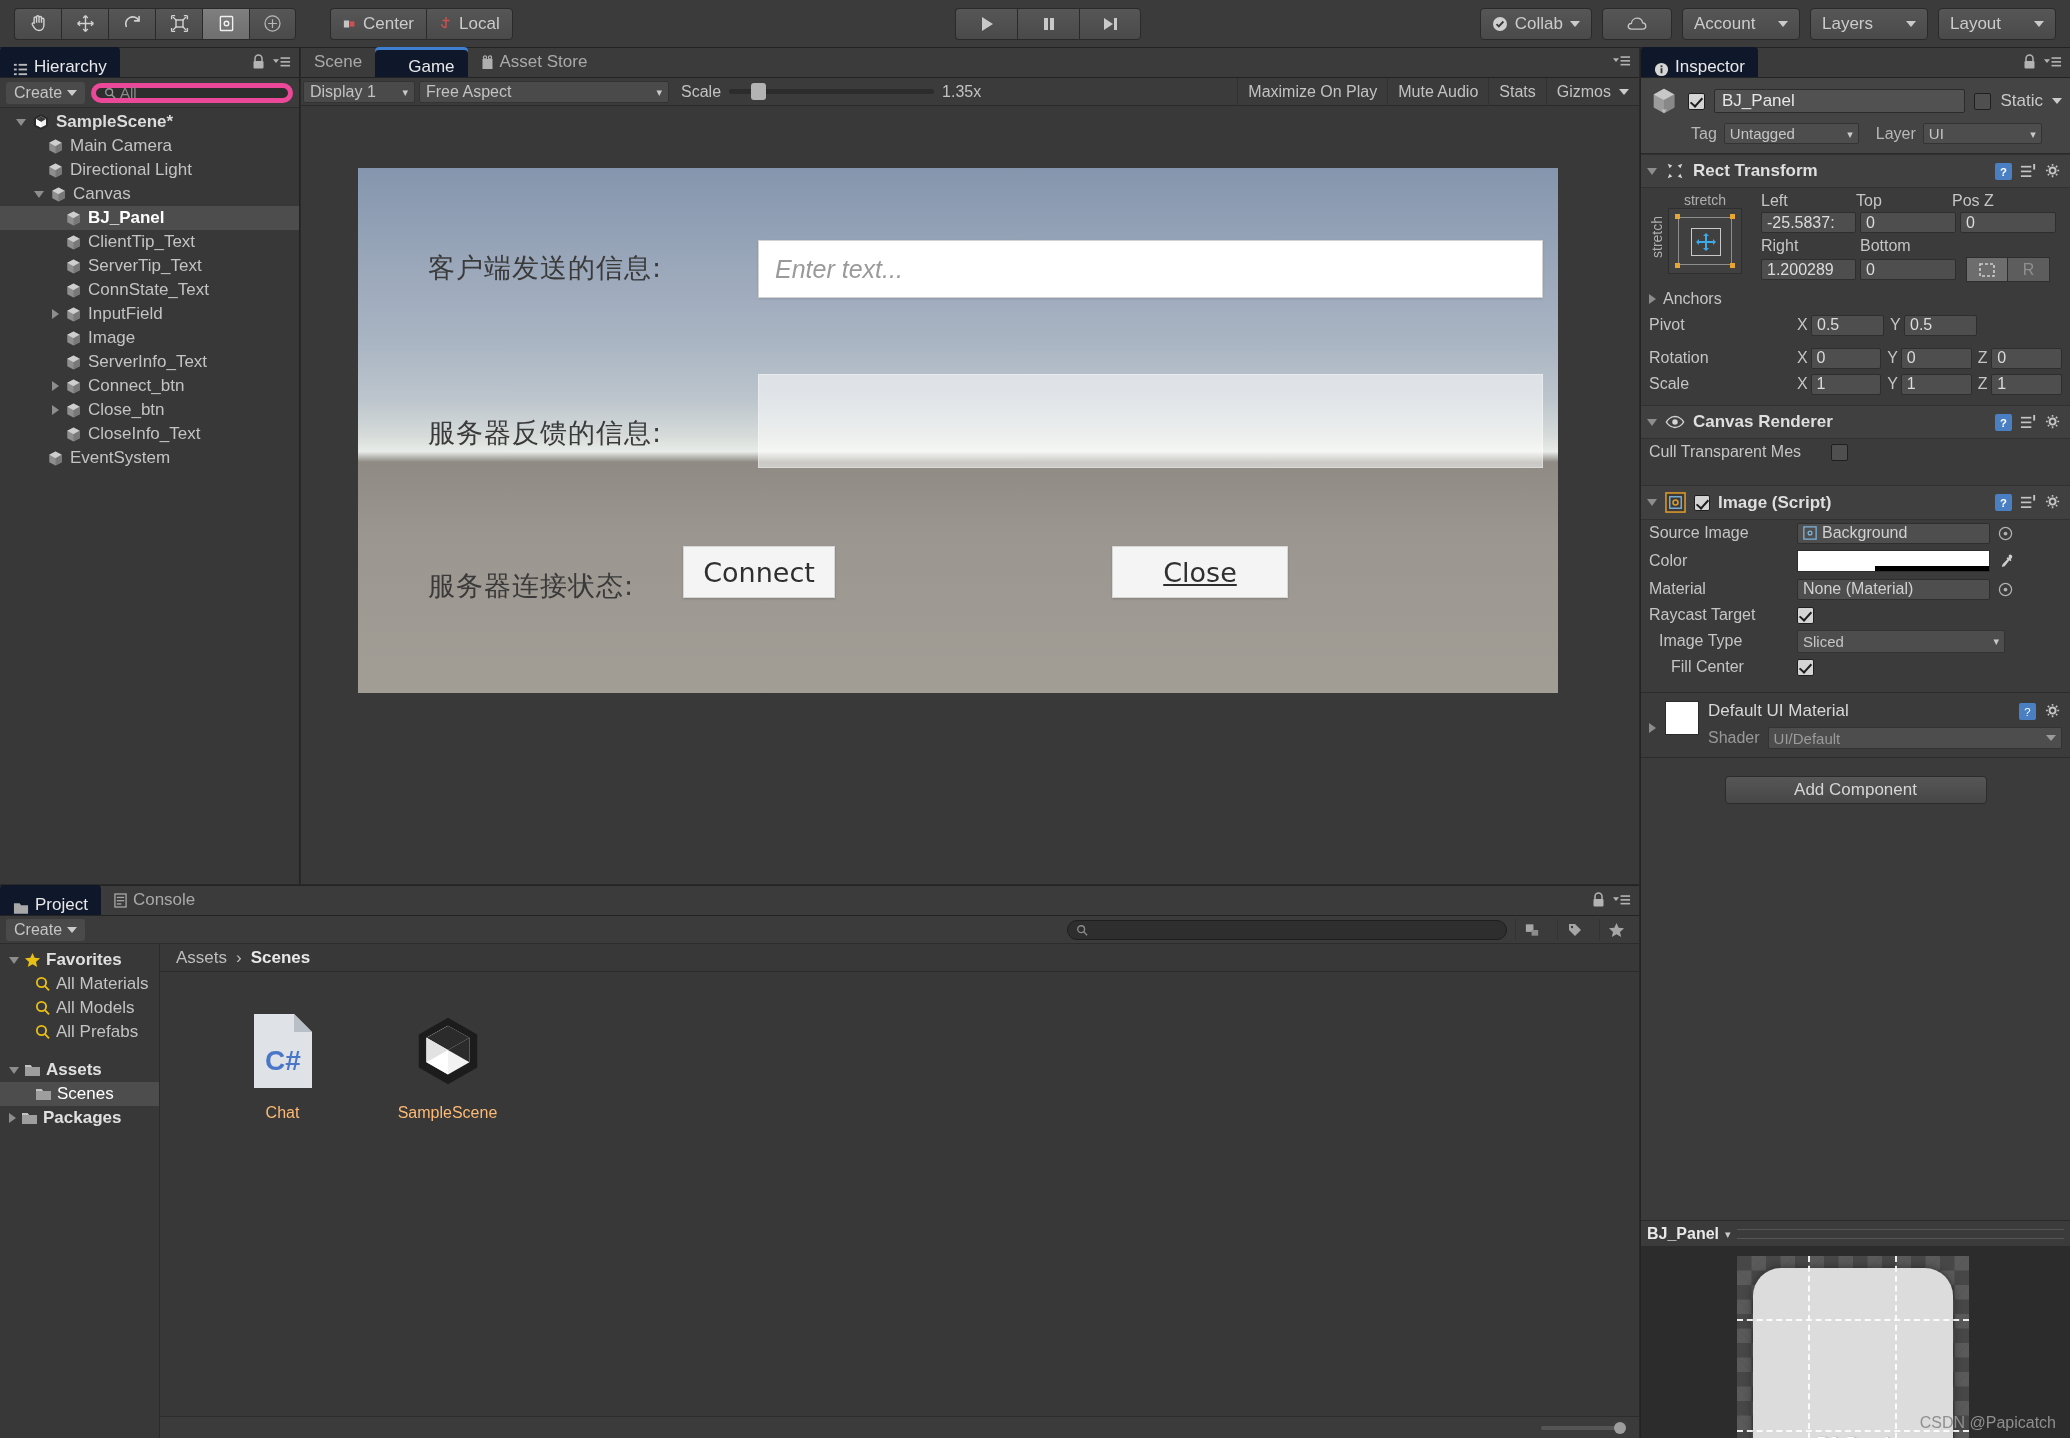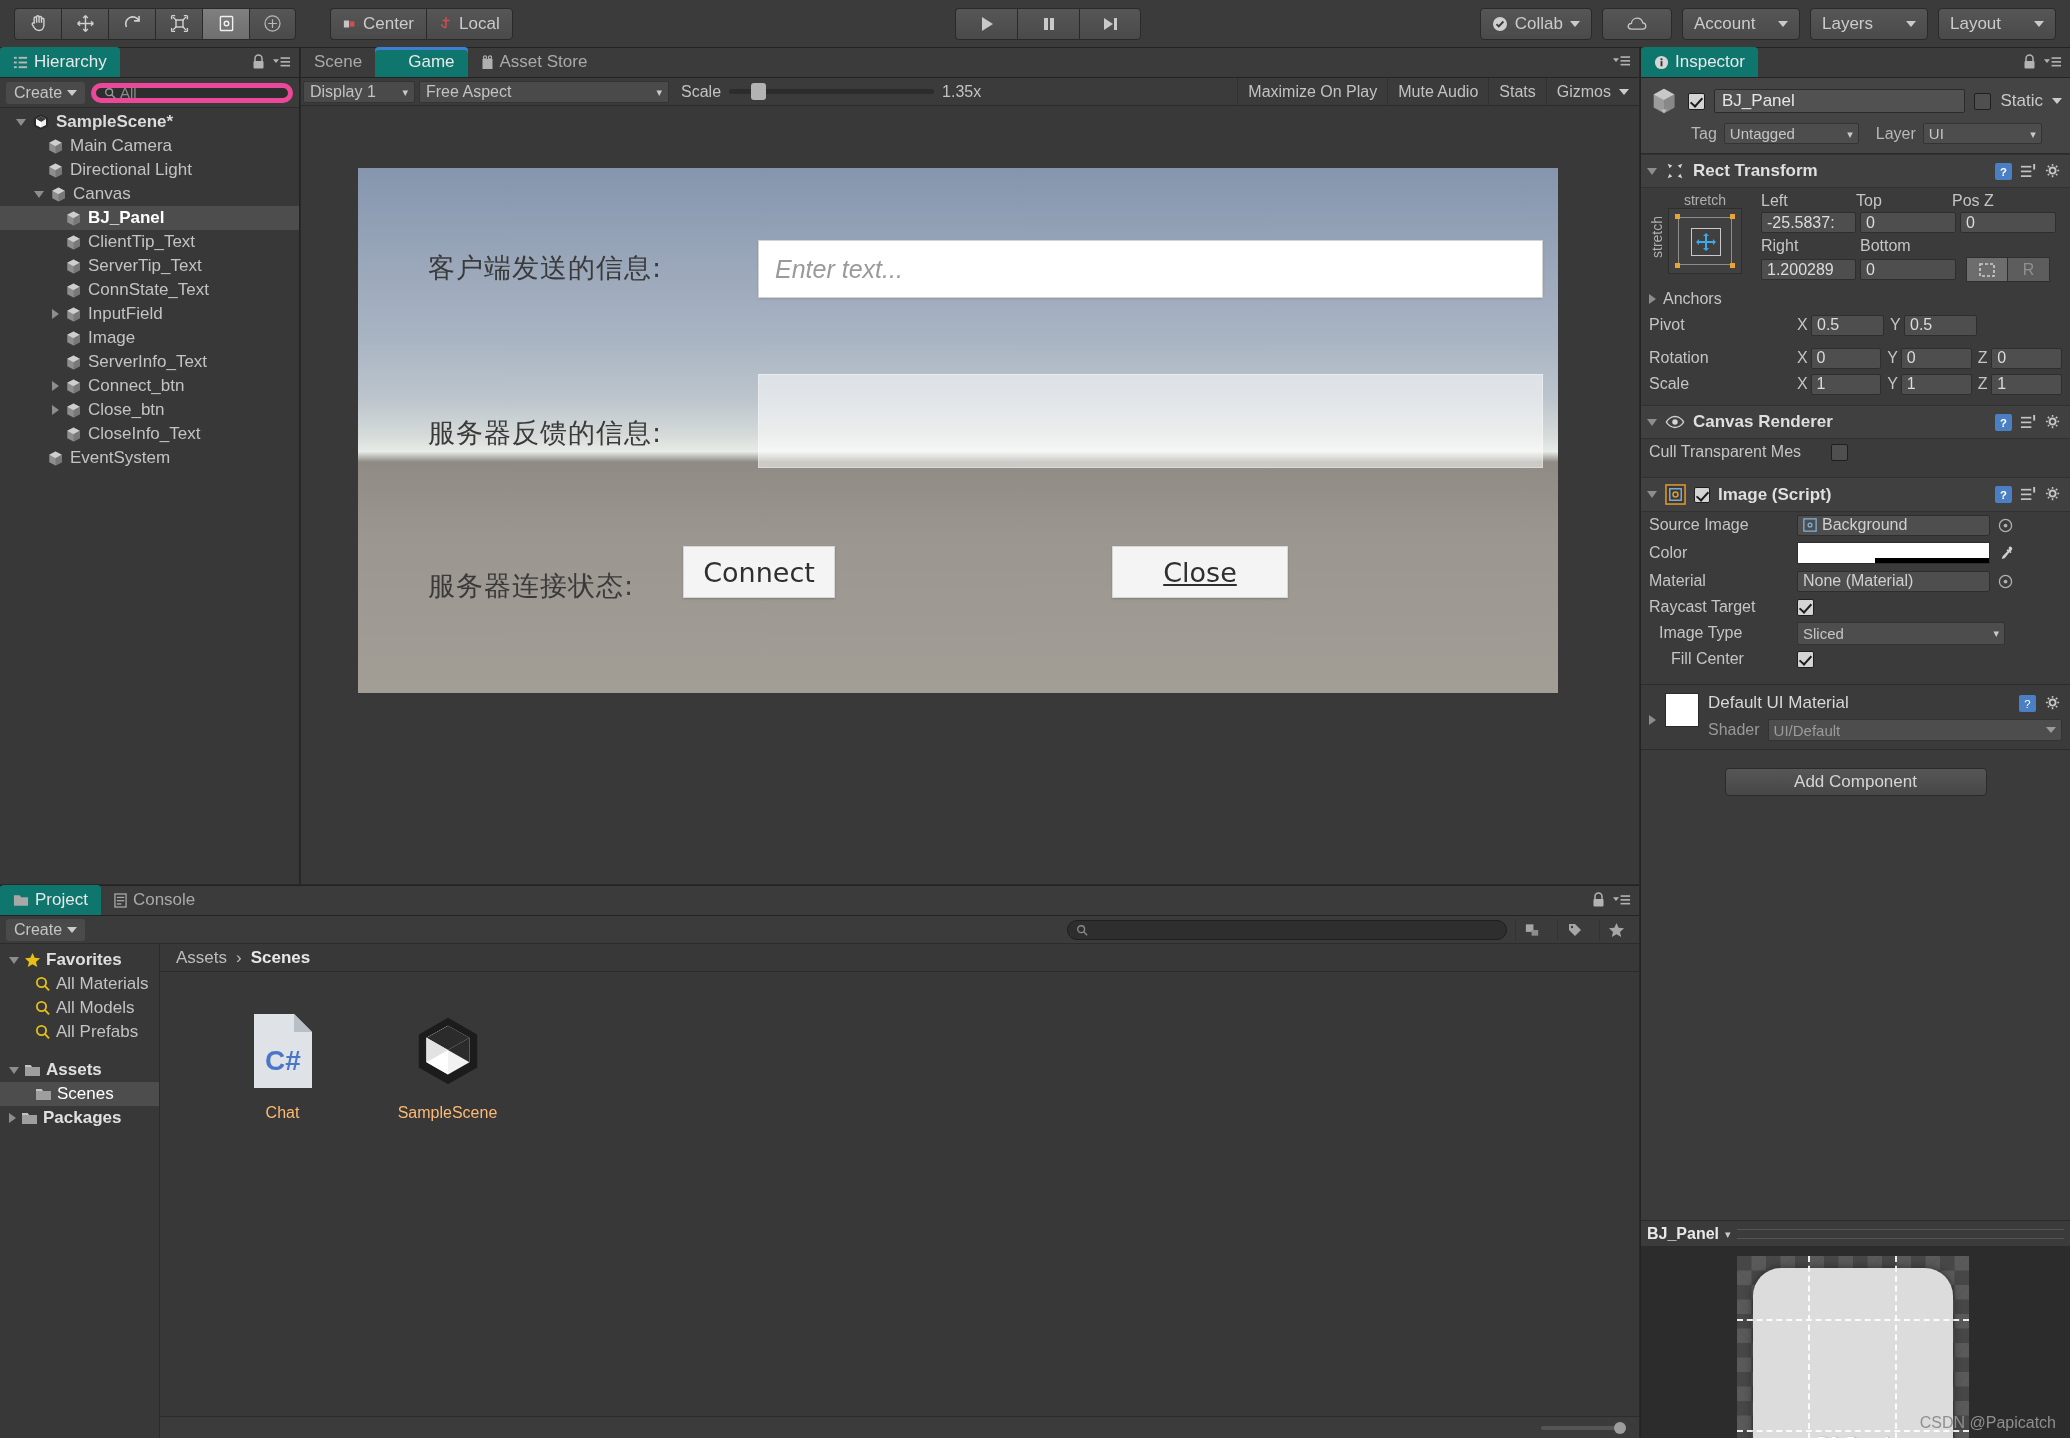--- a/index.html
+++ b/index.html
@@ -71,21 +71,21 @@
     height: 30px; background: #3b3b3b;
     display: flex; align-items: flex-end;
     border-bottom: 1px solid #232323;
     position: relative;
   }
   .ptab {
     height: 30px; padding: 0 13px;
     display: flex; align-items: center; gap: 6px;
     font-size: 17px; color: #a9a9a9; cursor: pointer;
   }
-  .ptab.active { background: #0f766e; color: #e8e8e8; border-radius: 4px 4px 0 0; }
+  .ptab.active { background: #0f172a; color: #e8e8e8; border-radius: 4px 4px 0 0; align-items: flex-end; }
   .ptab.active.blue { box-shadow: inset 0 3px 0 #3d7fd0; }
   .tabbar-right { position: absolute; right: 8px; top: 6px; display: flex; gap: 7px; align-items: center; }
 
   
   .hierarchy {
     position: absolute; left: 0; top: 48px; width: 300px; height: 836px;
     background: #383838; border-right: 1px solid #232323;
     display: flex; flex-direction: column;
   }
   .h-toolbar {
@@ -846,21 +846,21 @@
               <circle cx="8" cy="8" r="3.2" fill="none" stroke="#c4c4c4" stroke-width="2"></circle>
               <path d="M8 1v2M8 13v2M1 8h2M13 8h2M3 3l1.4 1.4M11.6 11.6L13 13M13 3l-1.4 1.4M4.4 11.6L3 13" stroke="#c4c4c4" stroke-width="1.7"></path>
             </svg>
         </span>
       </div>
       <div class="prop-row">
         <span style="width:182px">Cull Transparent Mes</span>
         <div class="chk off"></div>
       </div>
 
-      <div class="comp-header" style="margin-top:12px;">
+      <div class="comp-header" style="margin-top:20px;">
         <span class="tri open"></span>
         <svg width="21" height="21" viewBox="0 0 22 22">
           <rect x="1" y="1" width="20" height="20" fill="#3a3a3a" stroke="#e09a29" stroke-width="1.6"></rect>
           <rect x="5" y="5" width="12" height="12" fill="none" stroke="#7fb8e0" stroke-width="1.4"></rect>
           <circle cx="11" cy="11" r="2.6" fill="none" stroke="#e09a29" stroke-width="1.6"></circle>
         </svg>
         <div class="chk on" style="width:16px;height:16px"></div>
         <span>Image (Script)</span>
         <span class="hdr-icons">
           <svg width="17" height="17" viewBox="0 0 18 18">

